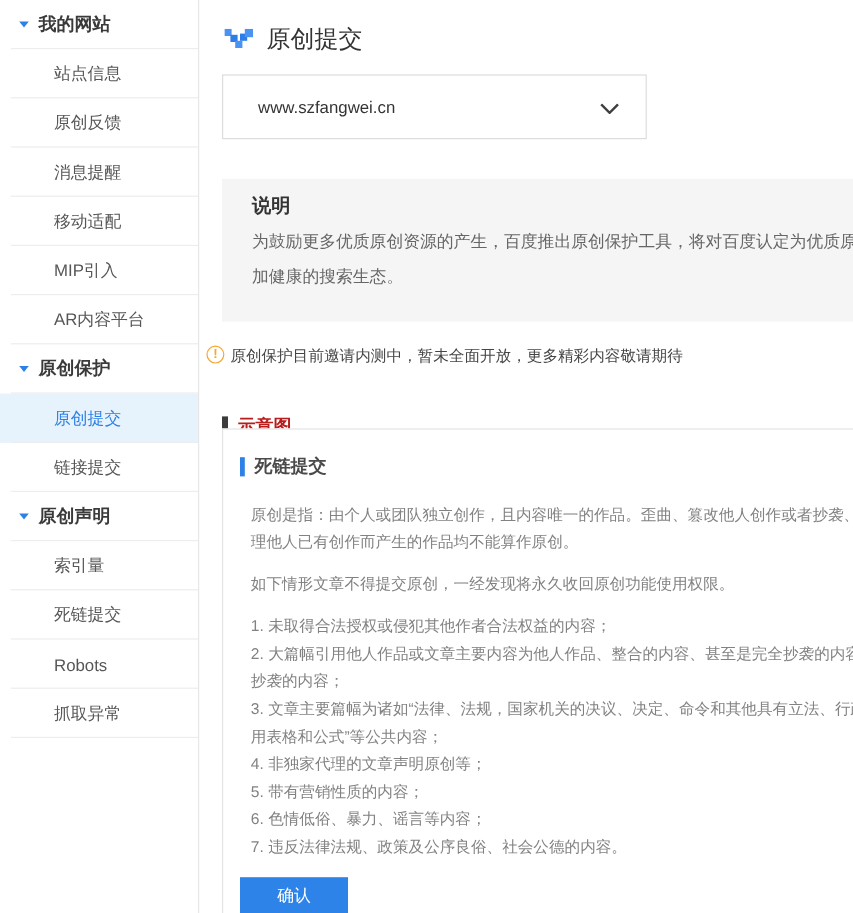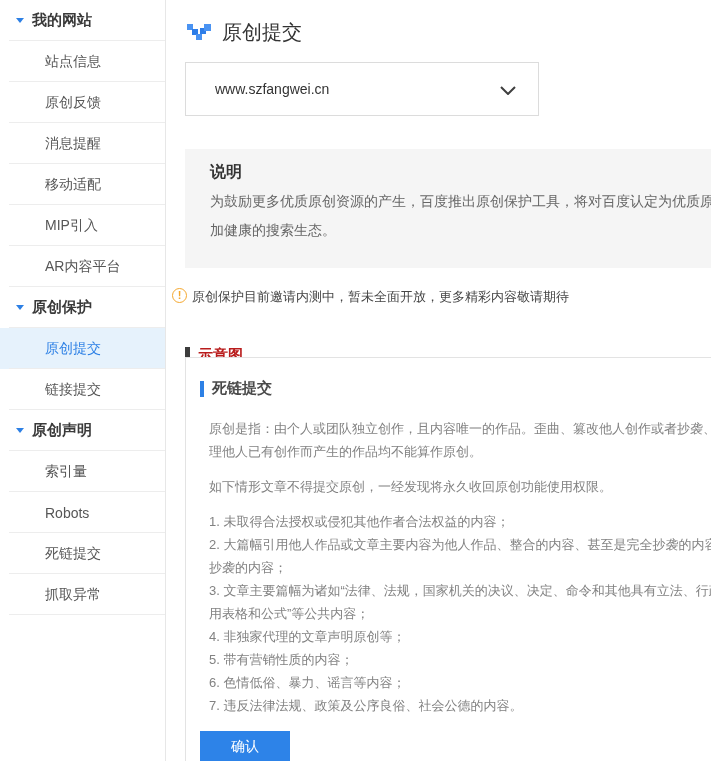--- a/index.html
+++ b/index.html
@@ -112,22 +112,22 @@
     <span>原创保护</span>
   </div>
   <div class="side-row side-item active">原创提交</div>
   <div class="side-row side-item">链接提交</div>
 
   <div class="side-row side-group">
     <span class="tri"></span>
     <span>原创声明</span>
   </div>
   <div class="side-row side-item">索引量</div>
+  <div class="side-row side-item">死链提交</div>
   <div class="side-row side-item">Robots</div>
-  <div class="side-row side-item">死链提交</div>
   <div class="side-row side-item">抓取异常</div>
 </nav>
 
 <div class="page-title">
   <svg width="24" height="17" viewBox="0 0 24 17">
     <rect x="0" y="0" width="6" height="6" fill="#4a93f2"></rect>
     <rect x="5" y="5" width="6" height="6" fill="#2d7de8"></rect>
     <rect x="9" y="10" width="6" height="6" fill="#4a93f2"></rect>
     <rect x="13" y="4" width="6" height="6" fill="#2d7de8"></rect>
     <rect x="17" y="0" width="7" height="7" fill="#4a93f2"></rect>

